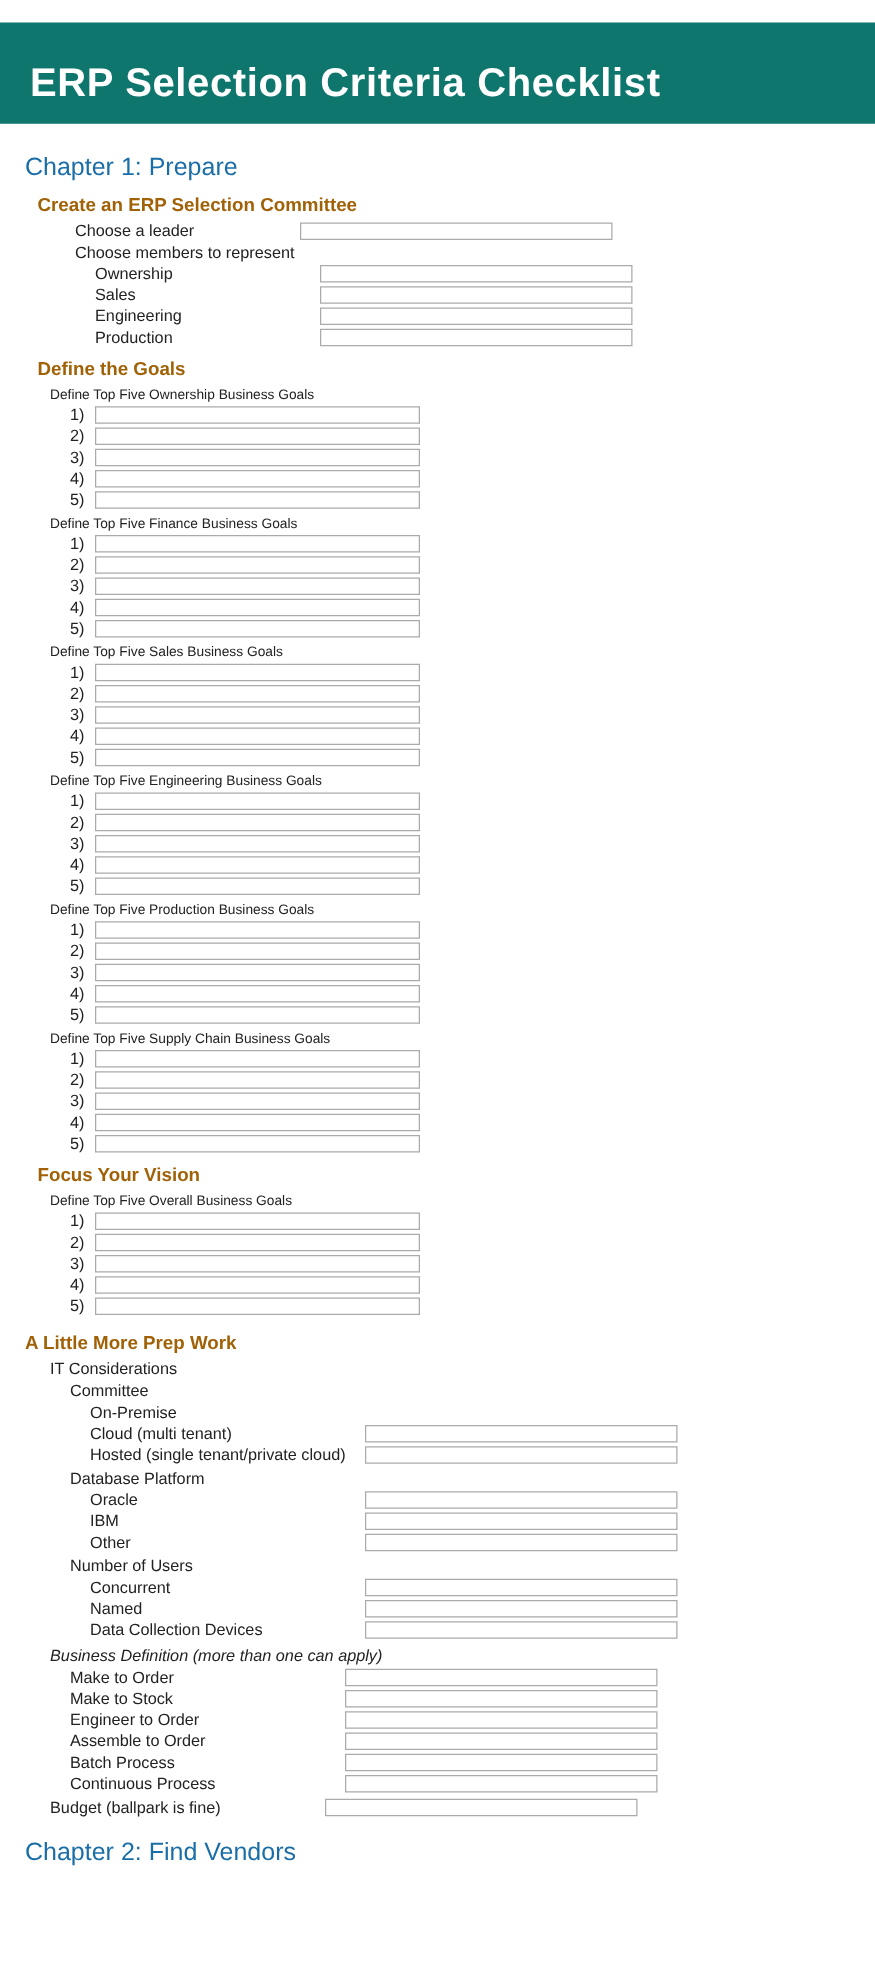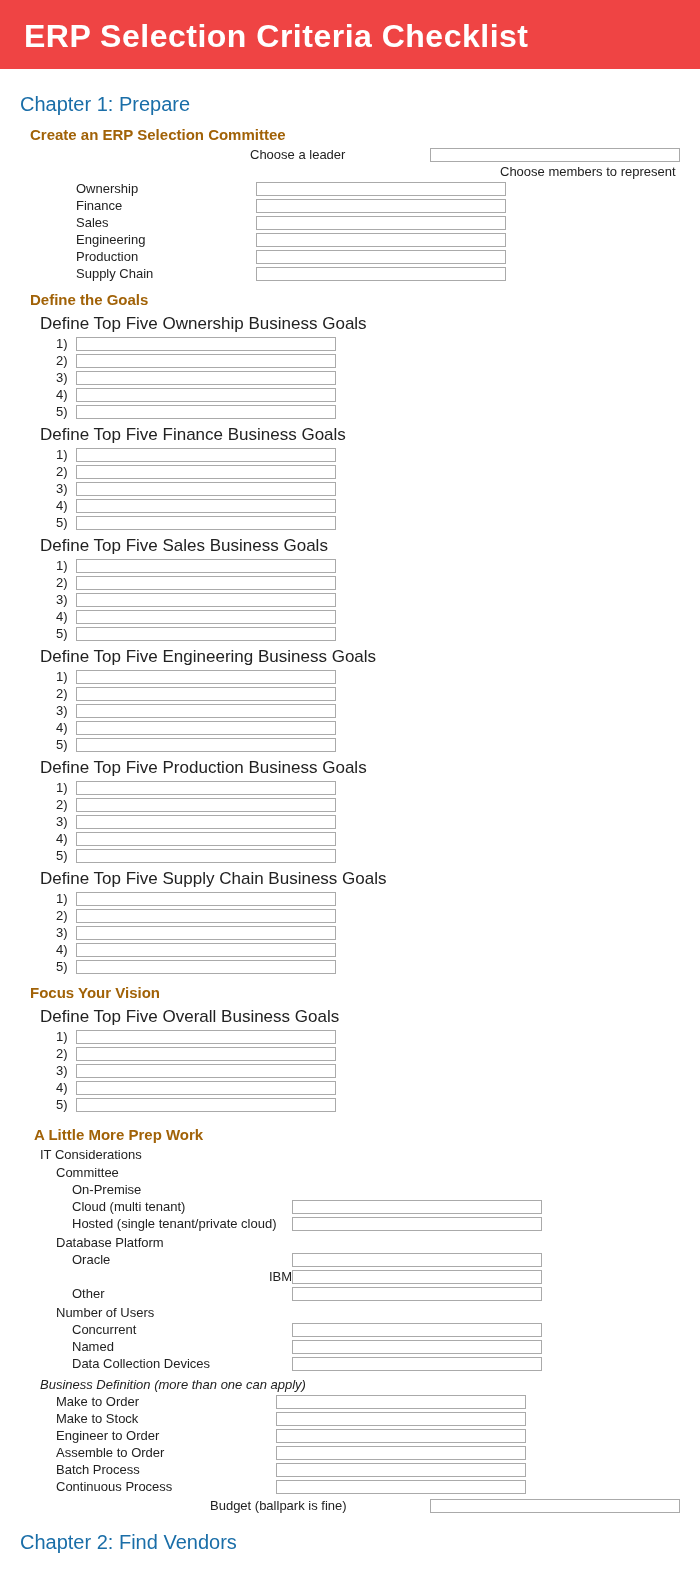--- a/index.html
+++ b/index.html
@@ -5,23 +5,24 @@
     * { box-sizing: border-box; margin: 0; padding: 0; }
     body {
       font-family: Arial, sans-serif;
       background: #fff;
       width: 700px;
       min-height: 1571px;
       color: #222;
       font-size: 13px;
     }
     .header {
-      background: #ef4444;
+      background: #0f766e;
       color: #fff;
-      padding: 18px 24px 14px 24px;
+      padding: 30px 24px 14px 24px;
+      margin-top: 18px;
     }
     .header h1 {
       font-size: 32px;
       font-weight: bold;
       letter-spacing: 0.5px;
     }
     .content {
       padding: 10px 20px 20px 20px;
     }
     .chapter-title {
@@ -48,21 +49,21 @@
     .item-label {
       min-width: 180px;
     }
     .input-box {
       border: 1px solid #aaa;
       background: #fff;
       height: 14px;
       width: 250px;
       display: inline-block;
     }
-    .indent1 { margin-left: 20px; justify-content: flex-end; }
+    .indent1 { margin-left: 20px; }
     .indent2 { margin-left: 36px; align-items: center; }
     .indent3 { margin-left: 52px; }
 
     .numbered-group {
       margin-left: 36px;
       margin-top: 2px;
     }
     .numbered-row {
       display: flex;
       align-items: center;
@@ -75,21 +76,21 @@
     .num-input {
       border: 1px solid #aaa;
       background: #fff;
       height: 14px;
       width: 260px;
       display: inline-block;
     }
     .goals-section-label {
       margin-left: 20px;
       margin-top: 6px;
-      font-size: 17px;
+      font-size: 11px;
       font-weight: normal;
     }
   </style>
 </head>
 <body>
 
 <div>
 
   <div class="header">
     <h1>ERP Selection Criteria Checklist</h1>
@@ -109,39 +110,31 @@
 
       <div class="item-row indent1">
         <span class="item-label">Choose members to represent</span>
       </div>
 
       <div class="item-row indent2">
         <span class="item-label">Ownership</span>
         <div class="input-box"></div>
       </div>
       <div class="item-row indent2">
-        <span class="item-label">Finance</span>
-        <div class="input-box"></div>
-      </div>
-      <div class="item-row indent2">
         <span class="item-label">Sales</span>
         <div class="input-box"></div>
       </div>
       <div class="item-row indent2">
         <span class="item-label">Engineering</span>
         <div class="input-box"></div>
       </div>
       <div class="item-row indent2">
         <span class="item-label">Production</span>
         <div class="input-box"></div>
       </div>
-      <div class="item-row indent2">
-        <span class="item-label">Supply Chain</span>
-        <div class="input-box"></div>
-      </div>
     </div>
 
     <div class="section-title">Define the Goals</div>
 
     <div class="goals-section-label indent1">Define Top Five Ownership Business Goals</div>
     <div class="numbered-group">
       <div class="numbered-row">
           <span class="num-label">1)</span>
           <div class="num-input"></div>
         </div>
@@ -301,21 +294,21 @@
       <div class="numbered-row">
           <span class="num-label">4)</span>
           <div class="num-input"></div>
         </div>
       <div class="numbered-row">
           <span class="num-label">5)</span>
           <div class="num-input"></div>
         </div>
     </div>
 
-    <div class="section-title" style="margin-left:14px; margin-top:14px;">A Little More Prep Work</div>
+    <div class="section-title" style="margin-left:0; margin-top:14px;">A Little More Prep Work</div>
 
     <div class="indent1" style="margin-top:4px;">IT Considerations</div>
     <div class="indent2" style="margin-top:3px;">Committee</div>
     <div class="item-row indent3">
       <span style="min-width:220px;">On-Premise</span>
     </div>
     <div class="item-row indent3">
       <span style="min-width:220px;">Cloud (multi tenant)</span>
       <div class="input-box"></div>
     </div>
@@ -323,21 +316,21 @@
       <span style="min-width:220px;">Hosted (single tenant/private cloud)</span>
       <div class="input-box"></div>
     </div>
 
     <div class="indent2" style="margin-top:4px;">Database Platform</div>
     <div class="item-row indent3">
       <span style="min-width:220px;">Oracle</span>
       <div class="input-box"></div>
     </div>
     <div class="item-row indent3">
-      <span style="min-width:220px;text-align:right;">IBM</span>
+      <span style="min-width:220px;">IBM</span>
       <div class="input-box"></div>
     </div>
     <div class="item-row indent3">
       <span style="min-width:220px;">Other</span>
       <div class="input-box"></div>
     </div>
 
     <div class="indent2" style="margin-top:4px;">Number of Users</div>
     <div class="item-row indent3">
       <span style="min-width:220px;">Concurrent</span>

